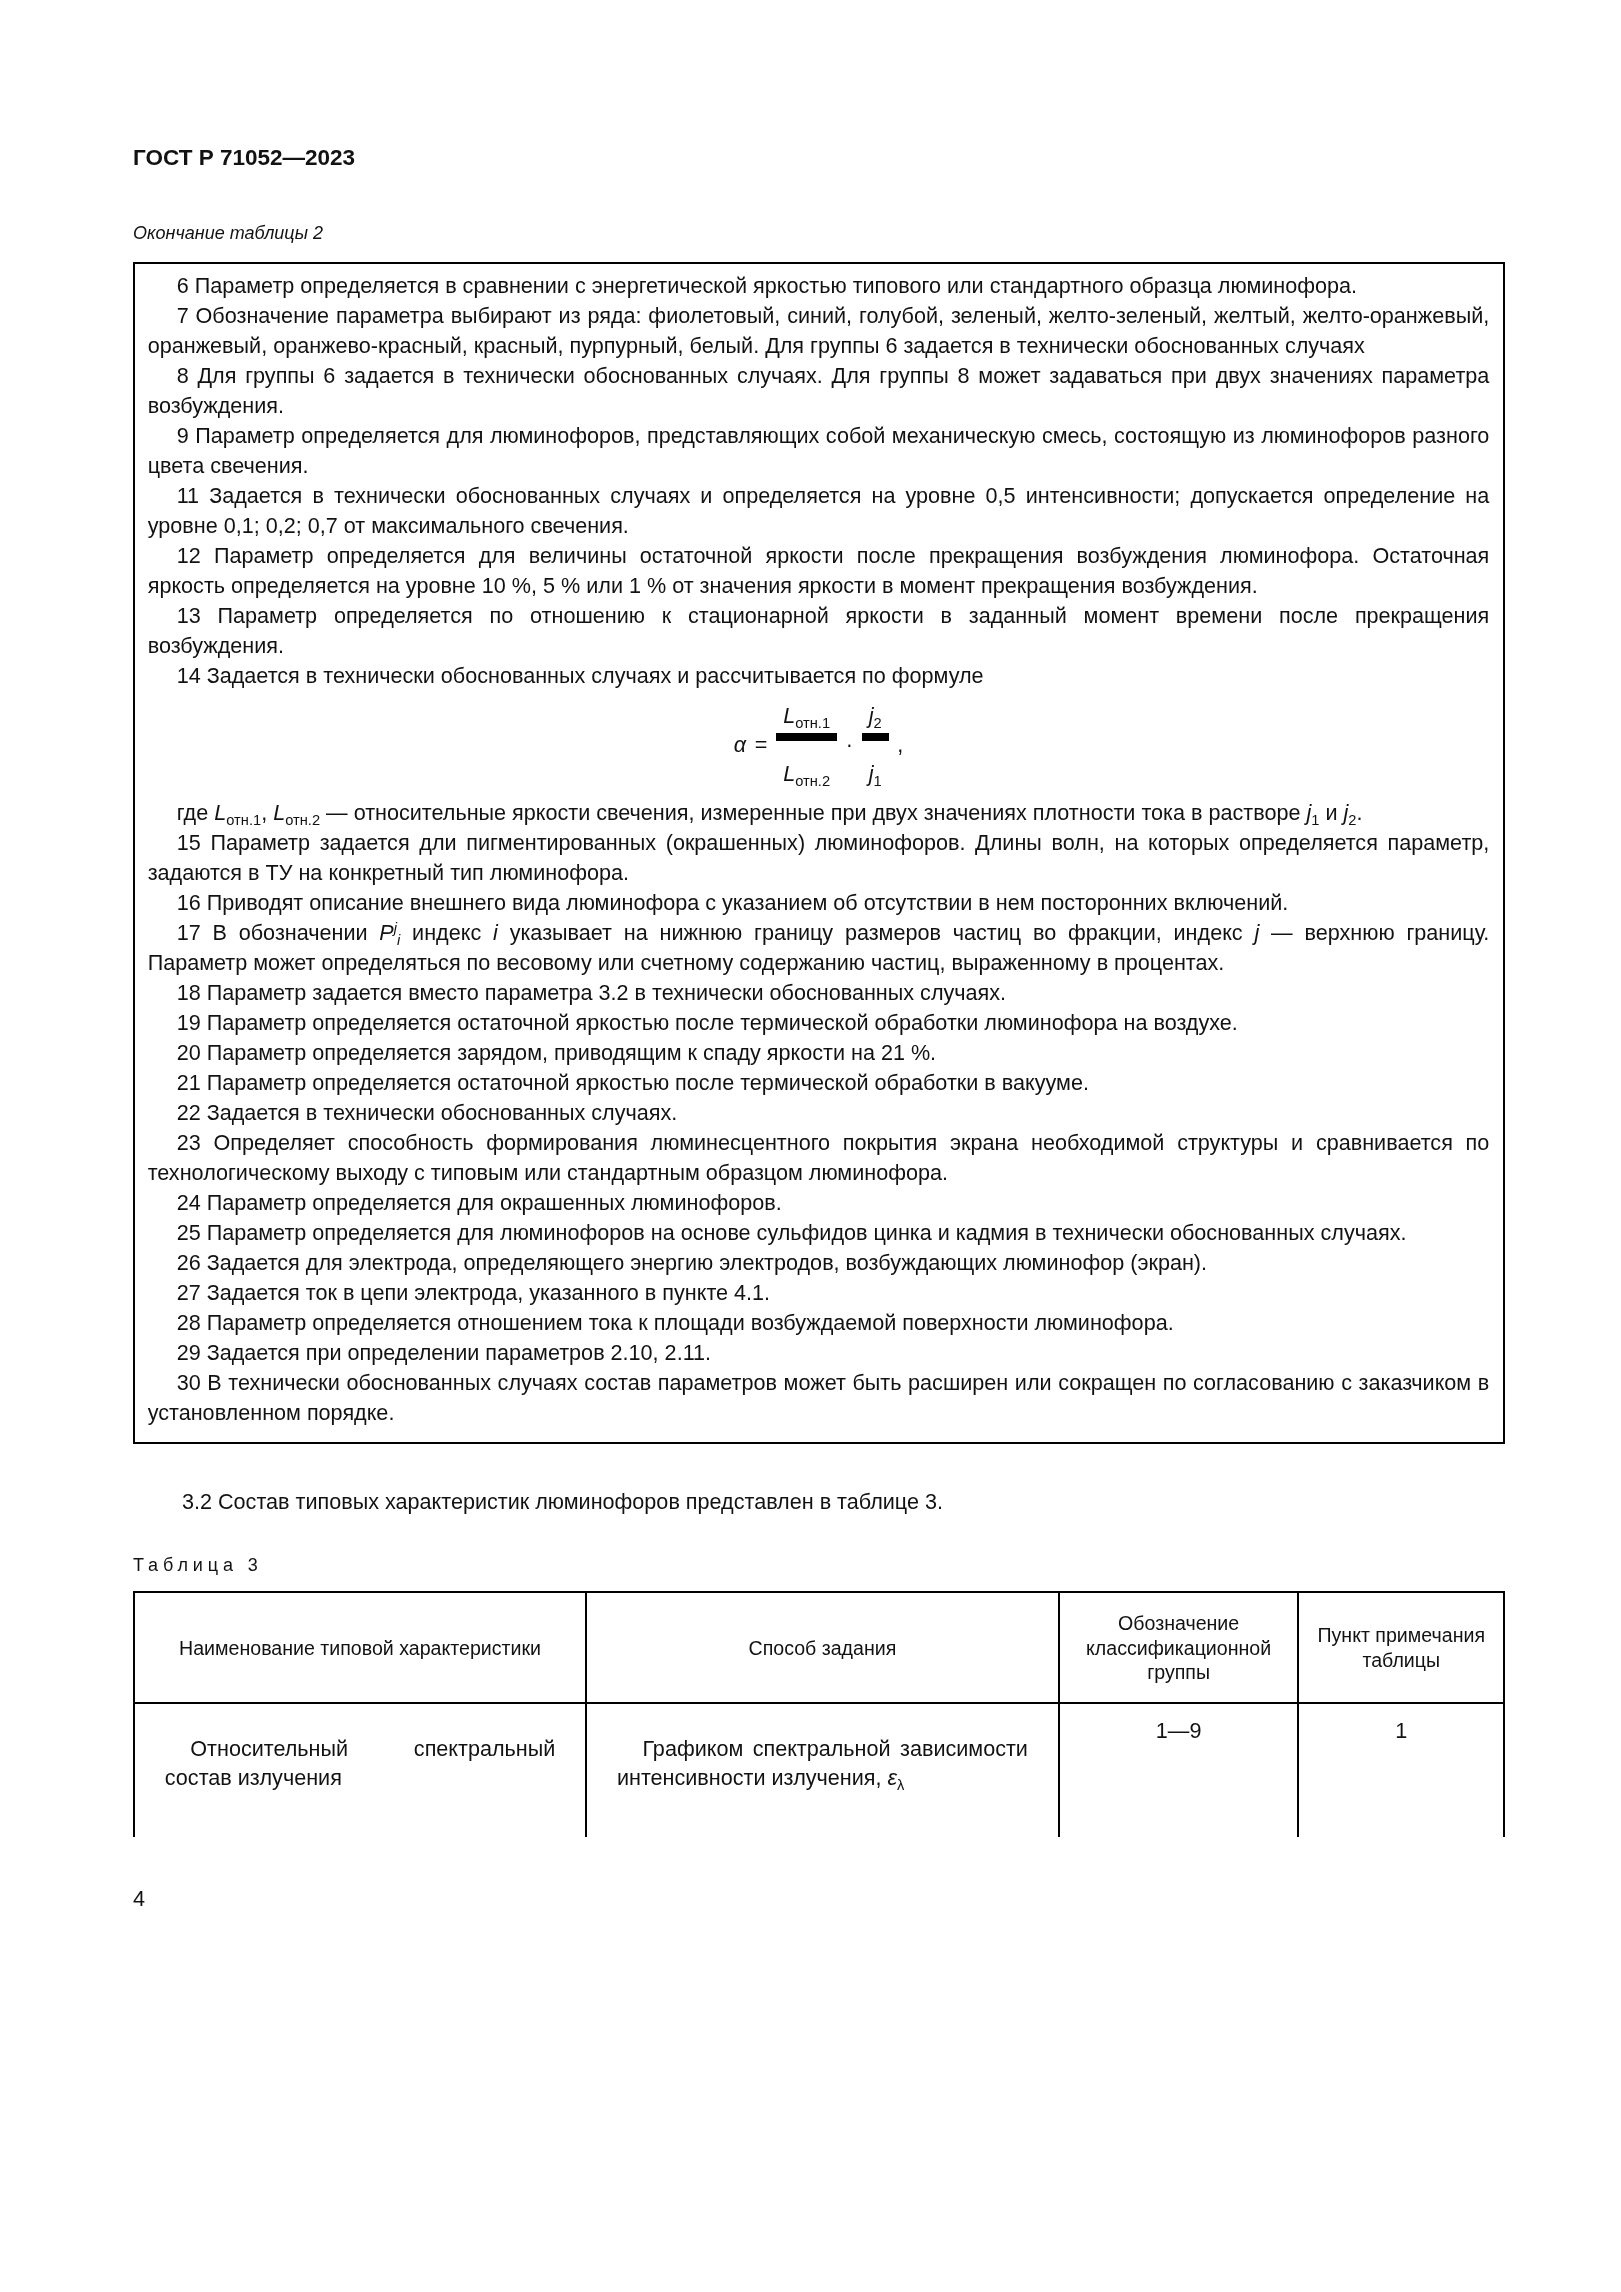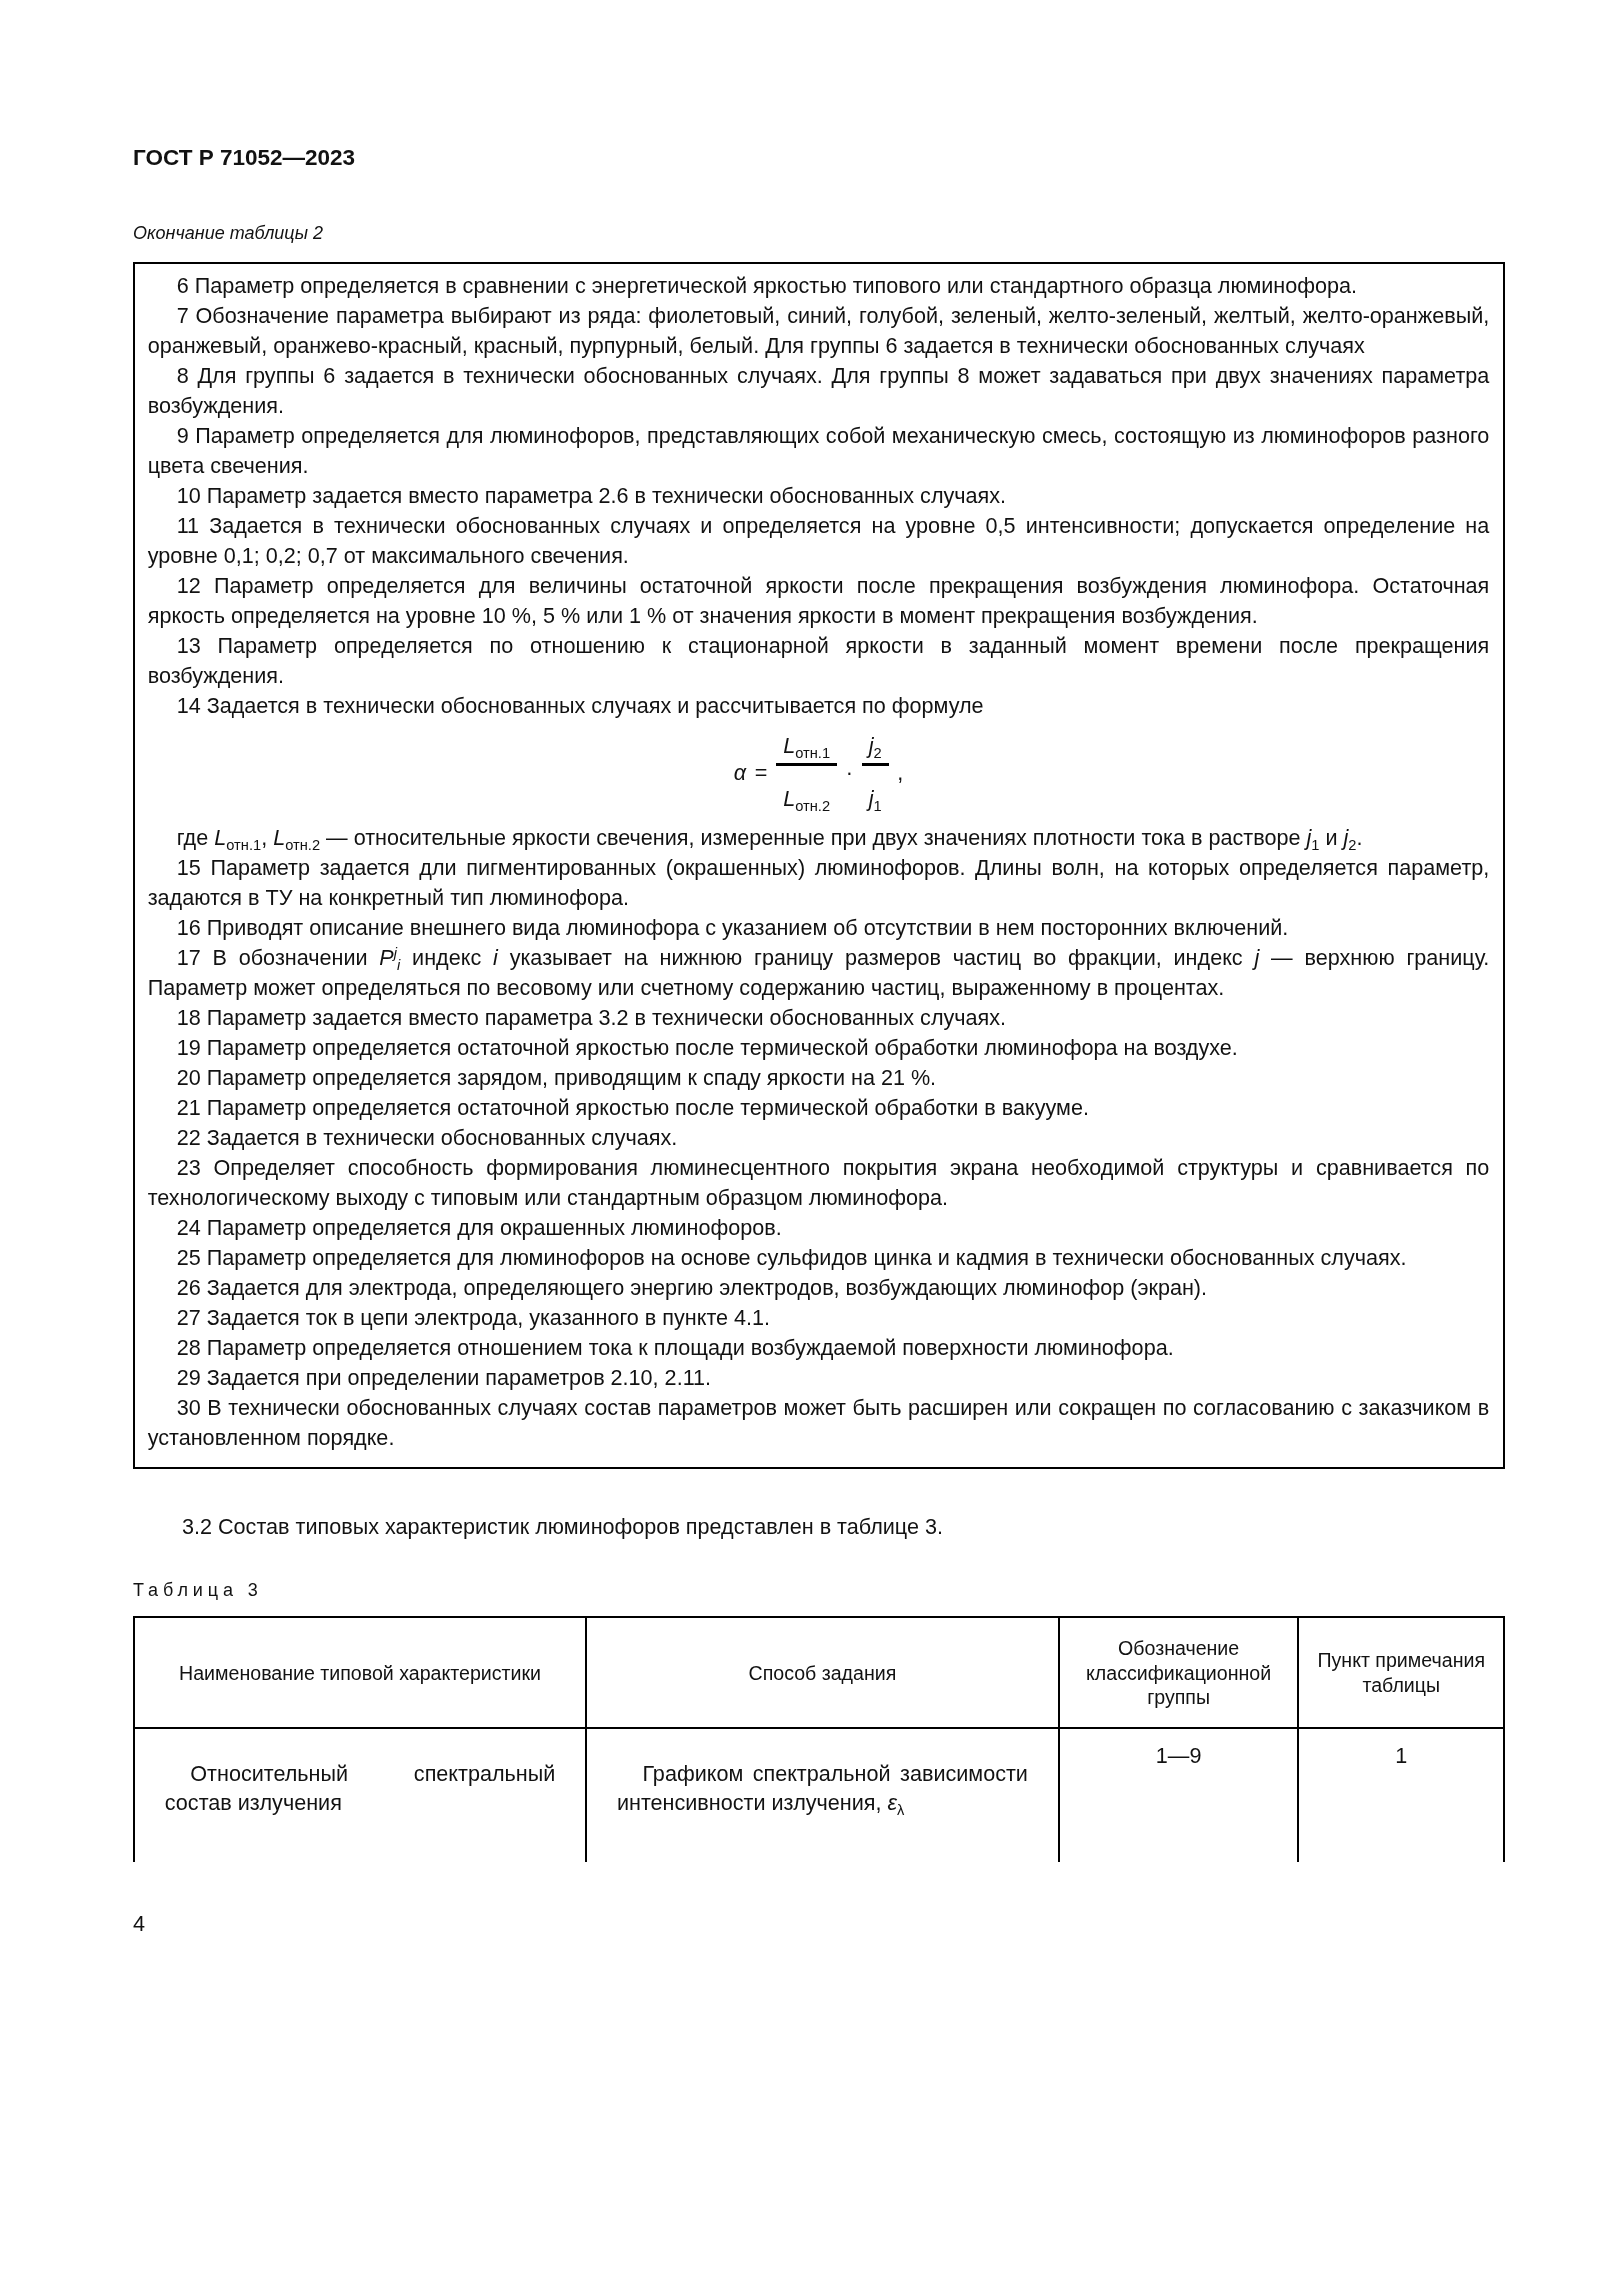--- a/index.html
+++ b/index.html
@@ -18,21 +18,21 @@
   }
   .doc-header { font-weight: 700; font-size: 22.5px; margin: 0 0 45px 0; }
   .continuation-caption { font-style: italic; font-size: 18px; margin: 0 0 13.7px 0; }
 
   .notes-box { border: 2px solid #000; padding: 7.8px 13.7px 13.7px 12.7px; }
   .note { margin: 0; text-indent: 29px; text-align: justify; }
 
   .formula-wrap { text-align: center; padding: 11.8px 0 9.8px 0; }
   .formula { display: inline-flex; align-items: center; gap: 8.8px; line-height: 1.25; }
   .frac { display: inline-flex; flex-direction: column; align-items: center; }
-  .frac .num { border-bottom: 3px solid #000000; padding: 0 6.9px 2.9px 6.9px; }
+  .frac .num { border-bottom: 8px solid #000000; padding: 0 6.9px 2.9px 6.9px; }
   .frac .den { padding-top: 20px; }
   .var { font-style: italic; }
   .fsub { font-size: 0.68em; position: relative; top: 0.33em; }
 
   .sg-i   { font-style: italic; }
   .sg-sub { font-size: 0.68em; position: relative; top: 0.33em; line-height: 0; }
   .sg-subi{ font-size: 0.68em; font-style: italic; position: relative; top: 0.33em; line-height: 0; }
   .sg-supi{ font-size: 0.68em; font-style: italic; position: relative; top: -0.5em; line-height: 0; }
 
   .section-para { margin: 43px 0 0 0; text-indent: 49px; text-align: justify; }
@@ -68,21 +68,20 @@
 
   <div class="doc-header">ГОСТ Р 71052—2023</div>
 
   <div class="continuation-caption">Окончание таблицы 2</div>
 
   <div class="notes-box">
     <p class="note">6 Параметр определяется в сравнении с энергетической яркостью типового или стандартного образца люминофора.</p>
     <p class="note">7 Обозначение параметра выбирают из ряда: фиолетовый, синий, голубой, зеленый, желто-зеленый, желтый, желто-оранжевый, оранжевый, оранжево-красный, красный, пурпурный, белый. Для группы 6 задается в технически обоснованных случаях</p>
     <p class="note">8 Для группы 6 задается в технически обоснованных случаях. Для группы 8 может задаваться при двух значениях параметра возбуждения.</p>
     <p class="note">9 Параметр определяется для люминофоров, представляющих собой механическую смесь, состоящую из люминофоров разного цвета свечения.</p>
-    <p class="note">10 Параметр задается вместо параметра 2.6 в технически обоснованных случаях.</p>
     <p class="note">11 Задается в технически обоснованных случаях и определяется на уровне 0,5 интенсивности; допускается определение на уровне 0,1; 0,2; 0,7 от максимального свечения.</p>
     <p class="note">12 Параметр определяется для величины остаточной яркости после прекращения возбуждения люминофора. Остаточная яркость определяется на уровне 10 %, 5 % или 1 % от значения яркости в момент прекращения возбуждения.</p>
     <p class="note">13 Параметр определяется по отношению к стационарной яркости в заданный момент времени после прекращения возбуждения.</p>
     <p class="note">14 Задается в технически обоснованных случаях и рассчитывается по формуле</p>
 
     <div class="formula-wrap">
       <span class="formula">
         <span class="var">α</span>
         <span class="op">=</span>
         <span class="frac">

